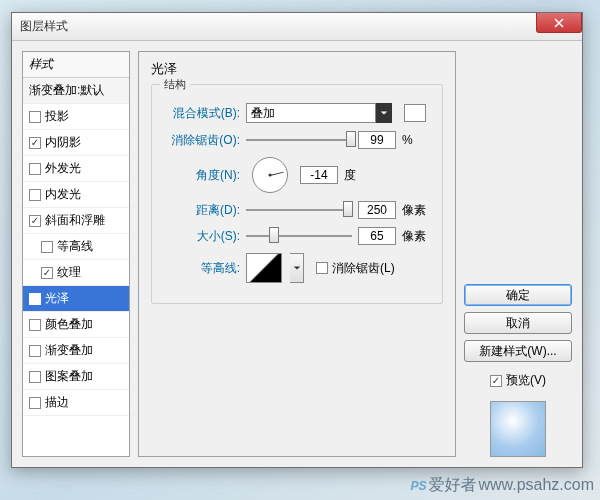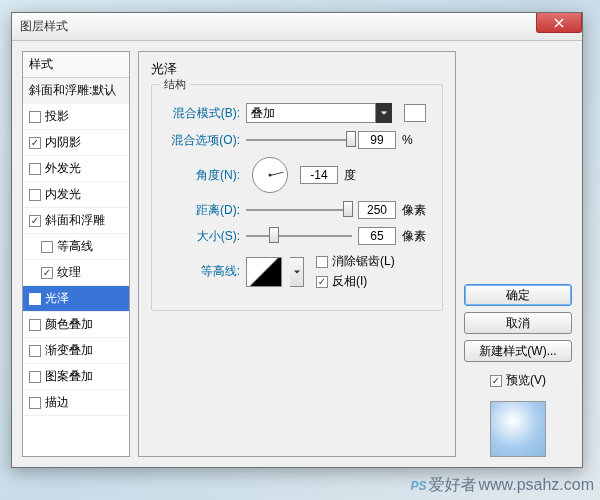--- a/index.html
+++ b/index.html
@@ -4,21 +4,21 @@
 <style>
 * { box-sizing: border-box; margin: 0; padding: 0; font-family: "Microsoft YaHei", SimSun, sans-serif; font-size: 12px; }
 body { background: linear-gradient(135deg, #d8e8f0, #c8dce8, #e0e8ec); width: 600px; height: 500px; overflow: hidden; position: relative; }
 .dialog { position: absolute; top: 12px; left: 11px; width: 572px; height: 456px; background: #f0f0f0; border: 1px solid #707070; box-shadow: 0 4px 16px rgba(0,0,0,0.3); }
 .titlebar { height: 28px; background: linear-gradient(#fdfdfd, #e8e8e8); border-bottom: 1px solid #c0c0c0; display: flex; align-items: center; padding-left: 8px; position: relative; }
 .titlebar .title { color: #333; }
 .close-btn { position: absolute; right: 0; top: 0; width: 46px; height: 20px; background: linear-gradient(#e07070, #c83838); color: #fff; display: flex; align-items: center; justify-content: center; border: 1px solid #a03030; border-top: none; border-radius: 0 0 3px 3px; cursor: pointer; }
 .close-btn svg { width: 10px; height: 10px; }
 .body { display: flex; padding: 10px; gap: 8px; height: calc(100% - 28px); }
 .left-panel { width: 108px; border: 1px solid #a0a0a0; background: #fff; display: flex; flex-direction: column; }
-.left-header { padding: 4px 6px; border-bottom: 1px solid #d0d0d0; background: #f8f8f8; }
+.left-header { padding: 4px 6px; border-bottom: 1px solid #d0d0d0; background: #f8f8f8; font-style: italic; }
 .left-list { flex: 1; overflow: hidden; }
 .left-item { padding: 4px 6px; display: flex; align-items: center; gap: 4px; cursor: pointer; border-bottom: 1px solid #eee; }
 .left-item.header-item { background: #f4f4f4; }
 .left-item.selected { background: #3875d7; color: #fff; }
 .left-item.sub { padding-left: 18px; }
 .chk { width: 12px; height: 12px; border: 1px solid #888; background: #fff; display: inline-flex; align-items: center; justify-content: center; flex-shrink: 0; }
 .chk.checked::after { content: "✓"; font-size: 10px; color: #333; line-height: 1; }
 .left-item.selected .chk { border-color:#fff; }
 .left-item.selected .chk.checked::after { color:#fff; }
 .center-panel { flex: 1; border: 1px solid #a0a0a0; background: #f0f0f0; padding: 8px 12px; }
@@ -64,21 +64,21 @@
           <path stroke="#fff" stroke-width="1.5" d="M1 1 L9 9 M9 1 L1 9"></path>
         </svg>
     </div>
   </div>
   <div class="body">
 
     <div class="left-panel">
       <div class="left-header">样式</div>
       <div class="left-list">
         <div class="left-item header-item">
-            <span>斜面和浮雕:默认</span>
+            <span>渐变叠加:默认</span>
           </div>
         <div class="left-item">
             <span class="chk"></span>
             <span>投影</span>
           </div>
         <div class="left-item">
             <span class="chk checked"></span>
             <span>内阴影</span>
           </div>
         <div class="left-item">
@@ -136,21 +136,21 @@
             <div class="combo-btn">
                 <svg viewBox="0 0 10 10">
                   <path d="M1 3 L5 7 L9 3 Z"></path>
                 </svg>
               </div>
           </div>
           <div class="swatch"></div>
         </div>
 
         <div class="row">
-          <label>混合选项(O):</label>
+          <label>消除锯齿(O):</label>
           <div class="slider">
               <div class="slider-track">
                 <div class="slider-thumb" style="left:99%"></div>
               </div>
             </div>
           <div class="numbox">99</div>
           <span class="unit">%</span>
         </div>
 
         <div class="row">
@@ -191,24 +191,20 @@
           <div class="contour-btn">
               <svg viewBox="0 0 10 10">
                 <path d="M1 3 L5 7 L9 3 Z"></path>
               </svg>
             </div>
           <div class="mini-opts">
             <div class="opt">
                 <span class="chk"></span>
                 <span>消除锯齿(L)</span>
               </div>
-            <div class="opt">
-                <span class="chk checked"></span>
-                <span>反相(I)</span>
-              </div>
           </div>
         </div>
 
       </div>
     </div>
 
     <div class="right-panel">
       <div class="btn default">
           <span>确定</span>
         </div>

